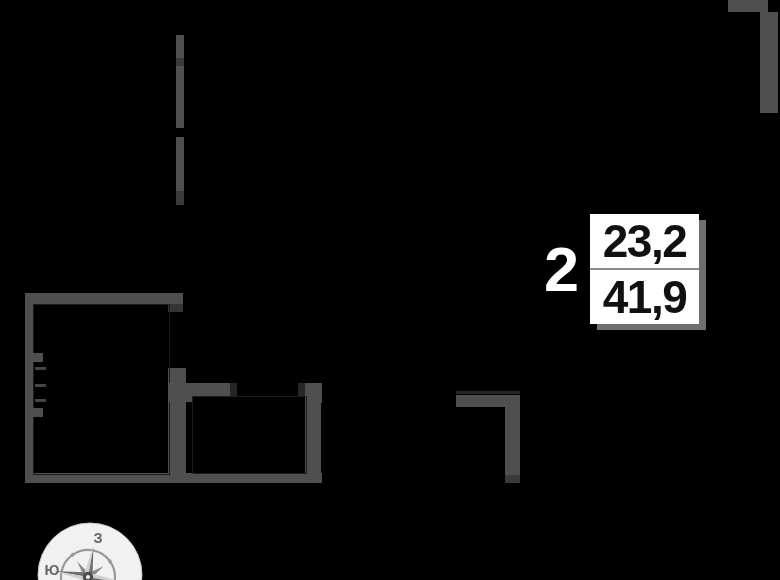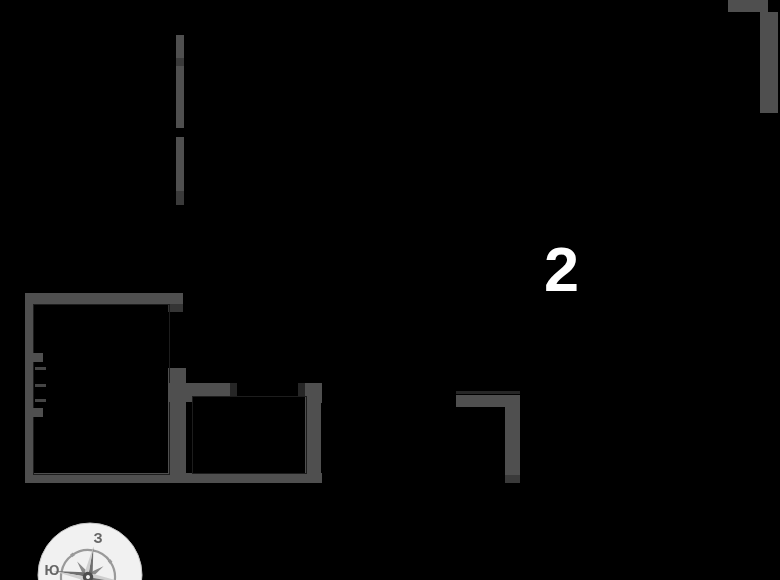--- a/index.html
+++ b/index.html
@@ -91,20 +91,24 @@
     <div class="inner-outline" style="left:192px;top:396px;width:113px;height:76px;"></div>
 
     <div class="wj" style="left:456px;top:391px;width:64px;height:3px;"></div>
     <div class="w" style="left:456px;top:395px;width:64px;height:12px;"></div>
     <div class="w" style="left:505px;top:407px;width:15px;height:76px;"></div>
     <div class="wd" style="left:505px;top:475px;width:15px;height:8px;"></div>
   </div>
 
   <div class="info">
     <div class="room-count">2</div>
+    <div class="area-box">
+      <div class="area-row upper">23,2</div>
+      <div class="area-row">41,9</div>
+    </div>
   </div>
 
   <svg class="compass" viewBox="0 0 110 59">
     <circle cx="54" cy="54" r="52" fill="var(--compass-disc)" stroke="#c6c6c6" stroke-width="1"></circle>
     <g transform="rotate(10 52 56)">
       <circle cx="52" cy="56" r="27" fill="none" stroke="#9a9a9a" stroke-width="2.2"></circle>
 
       <path d="M71.1,34.5 L73.5,36.9 L71.1,39.3 L68.7,36.9 Z" fill="#9a9a9a"></path>
       <path d="M32.9,34.5 L35.3,36.9 L32.9,39.3 L30.5,36.9 Z" fill="#9a9a9a"></path>
       <path d="M71.1,72.7 L73.5,75.1 L71.1,77.5 L68.7,75.1 Z" fill="#9a9a9a"></path>

